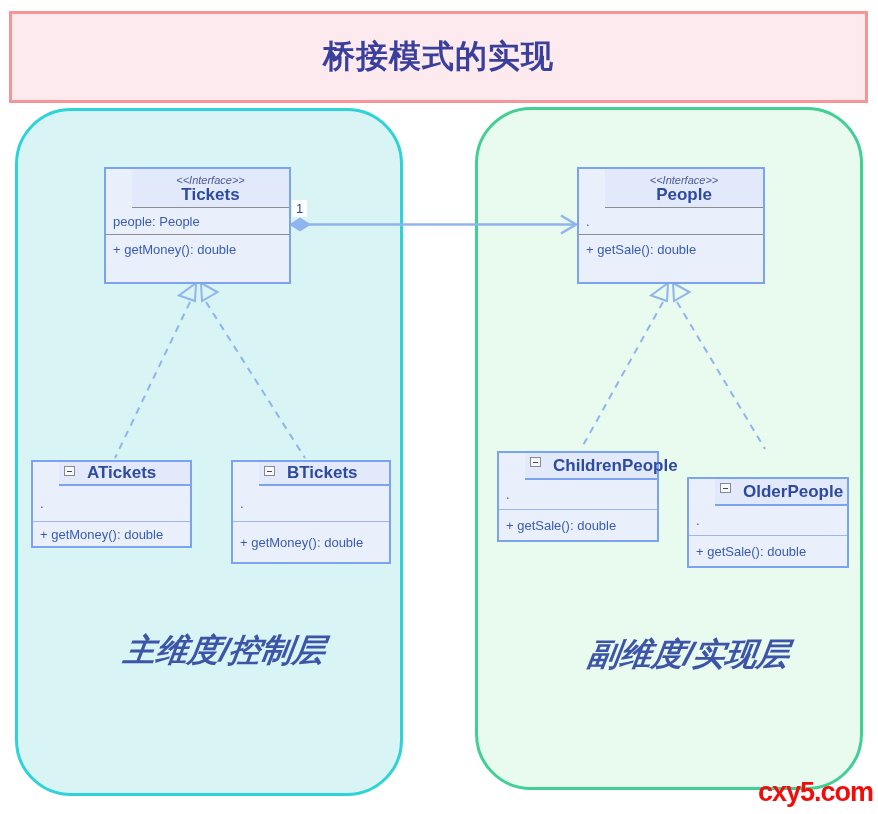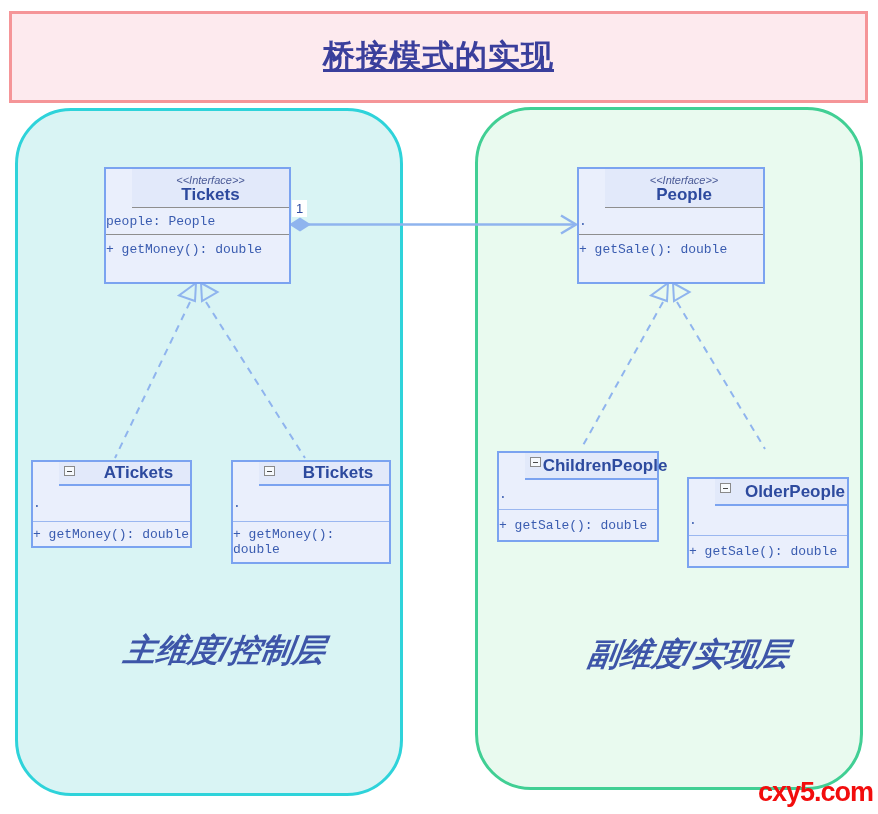--- a/index.html
+++ b/index.html
@@ -7,21 +7,21 @@
     position:relative;width:878px;height:814px;overflow:hidden;background:#fff;
     font-family:"Liberation Sans",sans-serif;
   }
   
   .banner{
     position:absolute;left:9px;top:11px;width:853px;height:86px;box-sizing:content-box;
     border:3px solid var(--banner-border,#f59598);background:var(--banner-bg,#fdeaee);
     display:flex;align-items:center;justify-content:center;
   }
   .banner-title{
-    font-size:32px;font-weight:bold;color:var(--title-text,#3a3f9c);letter-spacing:1px;text-decoration:underline;
+    font-size:32px;font-weight:bold;color:var(--title-text,#3a3f9c);letter-spacing:1px;
   }
   
   .panel{position:absolute;box-sizing:border-box;border-radius:56px;z-index:0;}
   .panel-left{
     left:15px;top:108px;width:388px;height:688px;
     border:3px solid var(--left-panel-border,#2ed3da);background:var(--left-panel-bg,#d9f4f4);
   }
   .panel-right{
     left:475px;top:107px;width:388px;height:683px;
     border:3px solid var(--right-panel-border,#41cf94);background:var(--right-panel-bg,#e9faef);
@@ -36,26 +36,26 @@
     border:2px solid var(--box-border,#7ba3f0);background:var(--box-body-bg,#eaeffc);
     font-size:13px;color:var(--member-text,#3a5cb0);
   }
   .uml-header{
     background:var(--box-header-bg,#e2e9fa);display:flex;flex-direction:column;
     align-items:center;justify-content:center;flex:none;margin-left:26px;
   }
   .iface .uml-header{height:38px;border-bottom:1px solid var(--divider-gray,#8e8e8e);}
   .stereotype{font-style:italic;font-size:11px;color:var(--stereotype-text,#4a5a96);line-height:14px;}
   .uml-name{font-weight:bold;font-size:17px;color:var(--name-text,#2d4a9e);line-height:16px;}
-  .uml-row{font-family:Liberation Mono, monospace;}
+  .uml-row{padding-left:7px;}
   .iface .attr{height:26px;flex:none;display:flex;align-items:center;
     border-bottom:1px solid var(--divider-gray,#8e8e8e);background:var(--box-body-bg,#eaeffc);}
   .iface .method{flex:1;padding-top:7px;}
   
-  .small .uml-header{position:relative;flex-direction:row;justify-content:center;
+  .small .uml-header{position:relative;flex-direction:row;justify-content:flex-start;
     border-bottom:2px solid var(--box-border,#7ba3f0);padding-left:28px;}
   .small .attr{flex:none;display:flex;align-items:center;
     border-bottom:1.5px solid var(--divider-light,#9bb7f0);}
   .small .method{flex:1;display:flex;align-items:center;}
   .h22{height:22px;} .h25{height:25px;} .a35{height:35px;} .a29{height:29px;}
   .minus-box{
     position:absolute;left:5px;top:4px;width:11px;height:10px;box-sizing:border-box;
     border:1px solid #8a8a8a;background:#f7fafd;cursor:pointer;
   }
   .minus-box::after{

